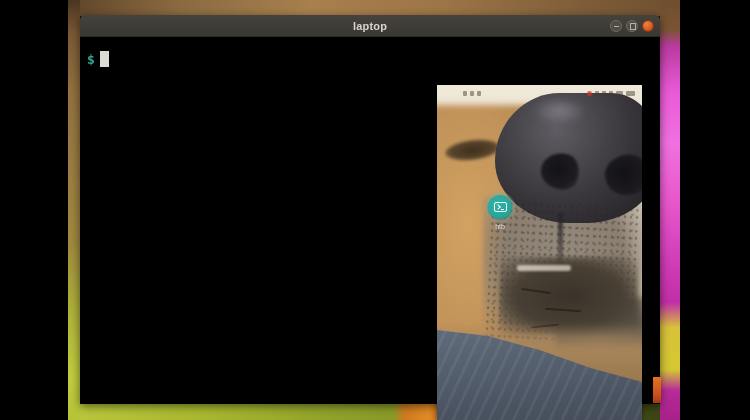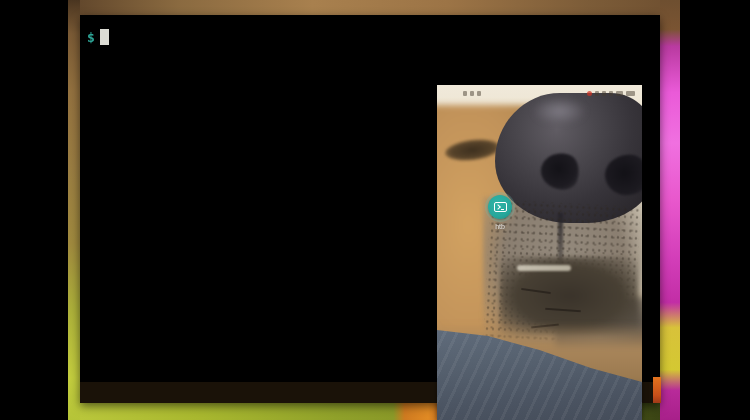--- a/index.html
+++ b/index.html
@@ -120,20 +120,28 @@
 <div class="stage">
   <div class="desktop">
 
     <div class="wp-top"></div>
     <div class="wp-left"></div>
     <div class="wp-right"></div>
     <div class="wp-bottom"></div>
     <div class="wp-orange-chip"></div>
 
     <div class="terminal">
+      <div class="titlebar">
+        <span class="title-text">laptop</span>
+        <div class="controls">
+          <div class="wbtn min"></div>
+          <div class="wbtn max"></div>
+          <div class="wbtn close"></div>
+        </div>
+      </div>
       <div class="term-body">
         <div class="prompt-line">
           <span class="prompt-sign">$</span>
           <span class="cursor"></span>
         </div>
       </div>
     </div>
 
     <div class="phone">
       <div class="layer ph-cream"></div>

